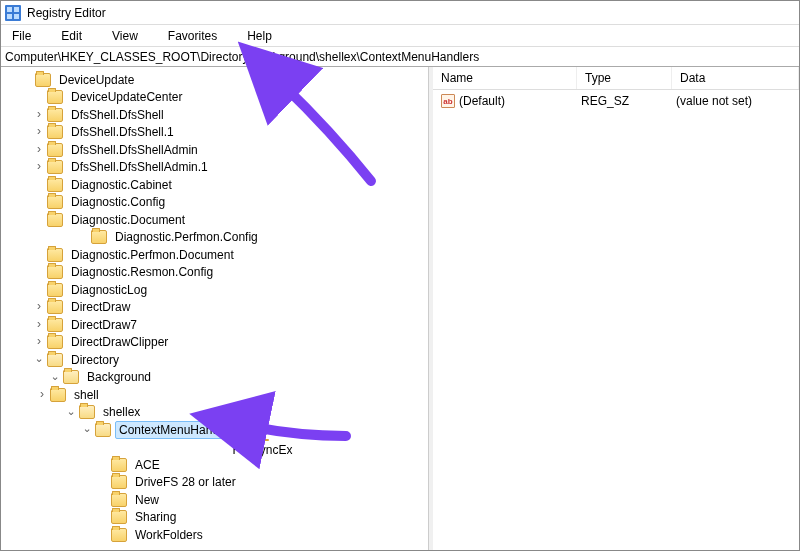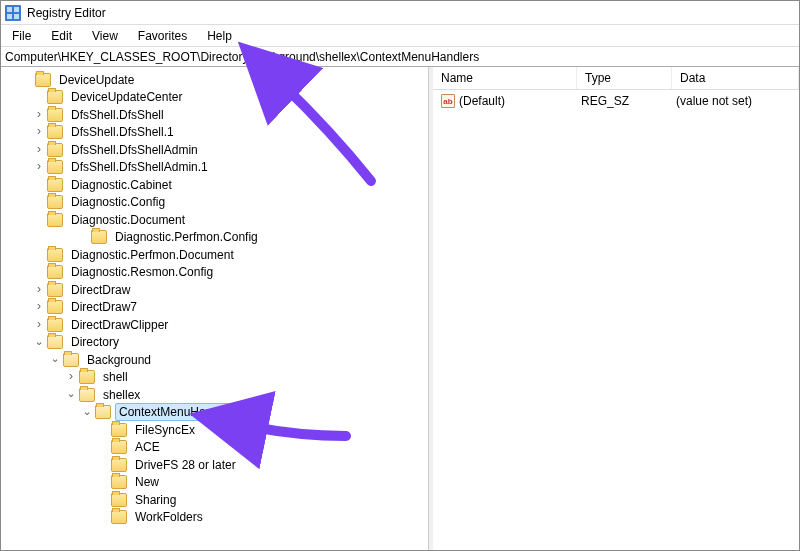--- a/index.html
+++ b/index.html
@@ -2,21 +2,21 @@
 <html><head>
 <meta charset="utf-8">
 <style>
 * { box-sizing: border-box; margin: 0; padding: 0; }
 body { font-family: "Segoe UI", Tahoma, sans-serif; font-size: 12px; background: #fff; color: #000; width: 800px; height: 551px; overflow: hidden; border: 1px solid #888; position: relative; }
 
 .titlebar { height: 24px; display: flex; align-items: center; padding: 0 4px; border-bottom: 1px solid #ddd; }
 .titlebar .appicon { width: 16px; height: 16px; margin-right: 6px; display: inline-flex; }
 .titlebar .title { font-size: 12px; }
 
-.menubar { height: 22px; display: flex; align-items: center; padding: 0 4px; border-bottom: 1px solid #ddd; gap: 6px; }
+.menubar { height: 22px; display: flex; align-items: center; padding: 0 4px; border-bottom: 1px solid #ddd; gap: 16px; }
 .menubar .menuitem { padding: 2px 7px; cursor: default; }
 
 .addressbar { height: 20px; border-bottom: 1px solid #aaa; padding: 1px 4px; font-size: 12px; display: flex; align-items: center; }
 
 .content { display: flex; height: calc(551px - 24px - 22px - 20px - 2px); }
 .treepane { width: 428px; overflow-y: auto; overflow-x: hidden; border-right: 1px solid #ccc; position: relative; padding-top: 4px; }
 .splitter { width: 4px; background: #f0f0f0; cursor: ew-resize; }
 .listpane { flex: 1; overflow: auto; }
 
 .listheader { display: flex; border-bottom: 1px solid #ddd; font-size: 12px; background: #fff; }
@@ -133,20 +133,25 @@
         <span class="expander none"></span>
         <span class="foldericon"></span>
         <span class="nodelabel">Diagnostic.Perfmon.Document</span>
       </div>
       <div class="treenode" style="padding-left: 32px;">
         <span class="expander none"></span>
         <span class="foldericon"></span>
         <span class="nodelabel">Diagnostic.Resmon.Config</span>
       </div>
       <div class="treenode" style="padding-left: 32px;">
+        <span class="expander none"></span>
+        <span class="foldericon"></span>
+        <span class="nodelabel">DiagnosticLog</span>
+      </div>
+      <div class="treenode" style="padding-left: 32px;">
         <span class="expander closed"></span>
         <span class="foldericon"></span>
         <span class="nodelabel">DirectDraw</span>
       </div>
       <div class="treenode" style="padding-left: 32px;">
         <span class="expander closed"></span>
         <span class="foldericon"></span>
         <span class="nodelabel">DirectDraw7</span>
       </div>
       <div class="treenode" style="padding-left: 32px;">
@@ -157,36 +162,36 @@
       <div class="treenode" style="padding-left: 32px;">
         <span class="expander open"></span>
         <span class="foldericon open"></span>
         <span class="nodelabel">Directory</span>
       </div>
       <div class="treenode" style="padding-left: 48px;">
         <span class="expander open"></span>
         <span class="foldericon open"></span>
         <span class="nodelabel">Background</span>
       </div>
+      <div class="treenode" style="padding-left: 35px;">
+        <span class="expander closed"></span>
+        <span class="foldericon"></span>
+        <span class="nodelabel">shell</span>
+      </div>
       <div class="treenode" style="padding-left: 64px;">
-        <span class="expander closed"></span>
-        <span class="foldericon"></span>
-        <span class="nodelabel">shell</span>
-      </div>
-      <div class="treenode" style="padding-left: 64px;">
         <span class="expander open"></span>
         <span class="foldericon open"></span>
         <span class="nodelabel">shellex</span>
       </div>
       <div class="treenode" style="padding-left: 80px;">
         <span class="expander open"></span>
         <span class="foldericon open"></span>
         <span class="nodelabel selected">ContextMenuHandlers</span>
       </div>
-      <div class="treenode" style="padding-left: 96px;">
+      <div class="treenode" style="padding-left: 96px; flex-direction: column;">
         <span class="expander none"></span>
         <span class="foldericon"></span>
         <span class="nodelabel"> FileSyncEx</span>
       </div>
       <div class="treenode" style="padding-left: 96px;">
         <span class="expander none"></span>
         <span class="foldericon"></span>
         <span class="nodelabel">ACE</span>
       </div>
       <div class="treenode" style="padding-left: 96px;">

